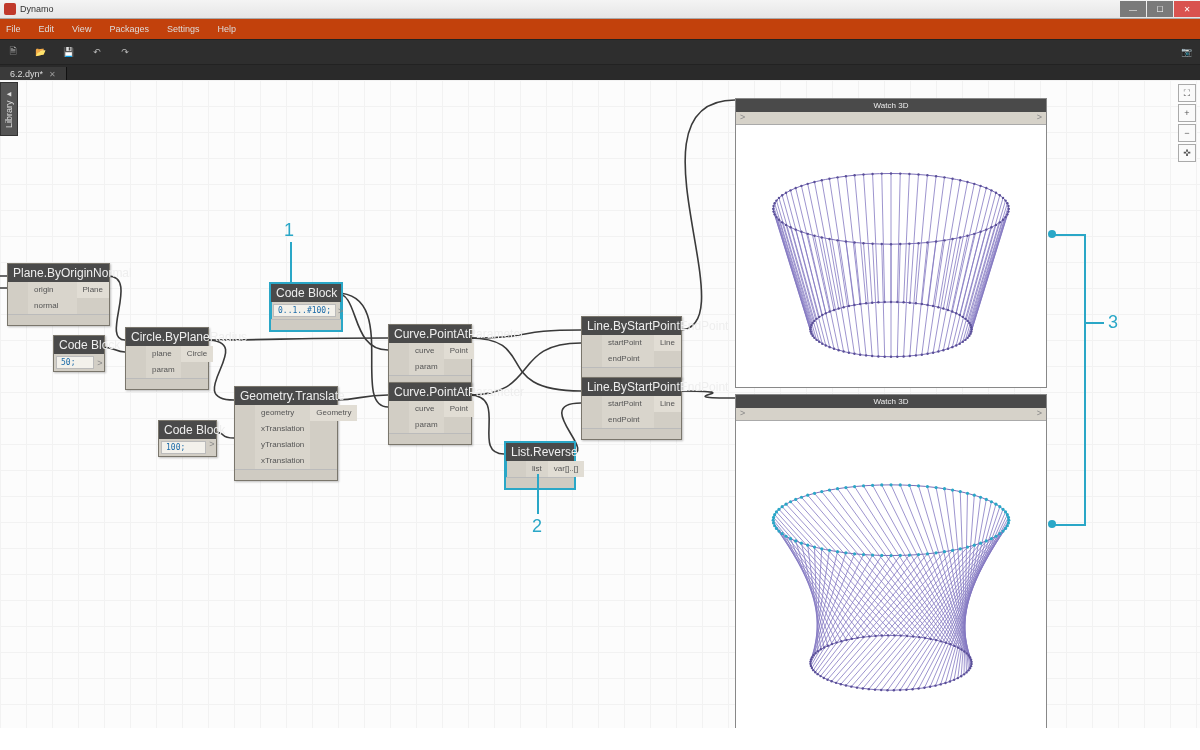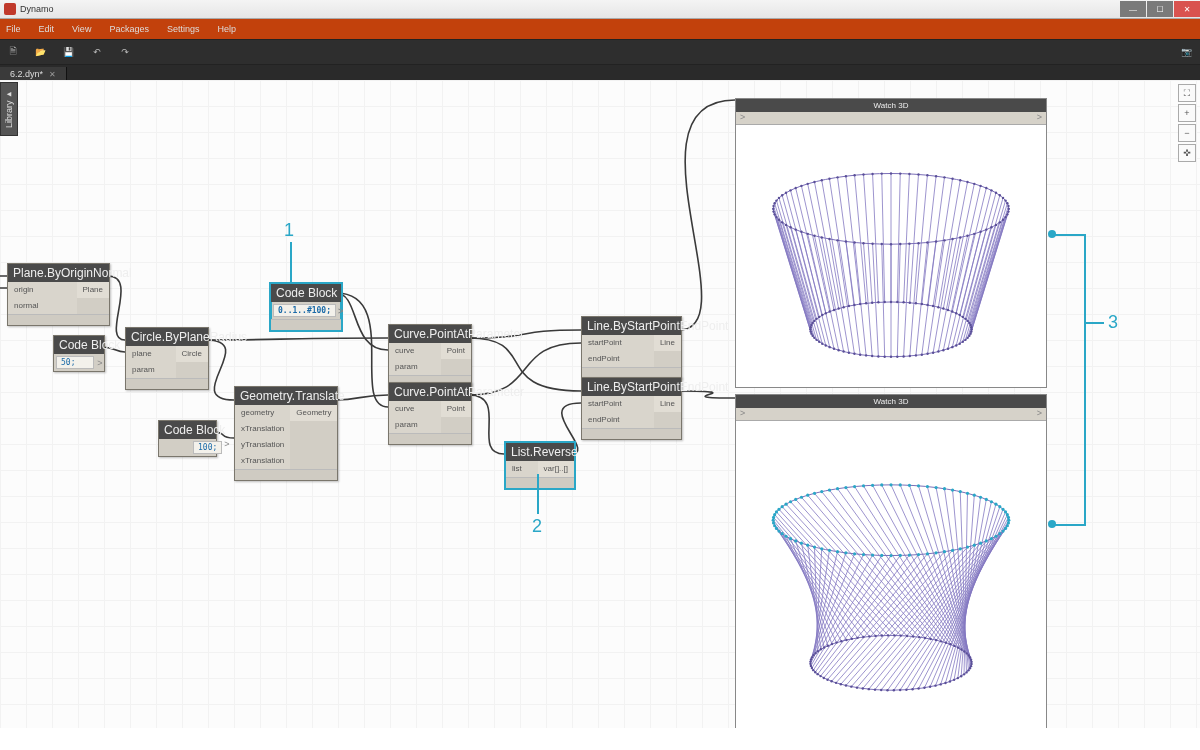--- a/index.html
+++ b/index.html
@@ -29,21 +29,21 @@
     background-image:linear-gradient(#f2f2f2 1px,transparent 1px),linear-gradient(90deg,#f2f2f2 1px,transparent 1px);
     background-size:26px 26px;overflow:hidden;}
   .library-tab{position:absolute;left:0;top:2px;width:16px;height:52px;background:#555;color:#ddd;
     writing-mode:vertical-rl;text-align:center;transform:rotate(180deg);display:flex;align-items:center;justify-content:center;border:1px solid #333;z-index:5;}
   .zoom-ctrls{position:absolute;right:4px;top:4px;display:flex;flex-direction:column;gap:2px;z-index:5;}
   .zoom-ctrls div{width:16px;height:16px;border:1px solid #aaa;background:#fafafa;display:flex;align-items:center;justify-content:center;color:#555;}
   
   .node{position:absolute;background:#d2cec5;border:1px solid #7a766c;box-shadow:1px 1px 2px rgba(0,0,0,.25);}
   .node.sel{border:2px solid #2aa7c7;box-shadow:0 0 0 1px #2aa7c7 inset;}
   .node .hdr{background:#4a4a4a;color:#eee;padding:2px 5px;font-size:12px;font-weight:500;text-align:center;white-space:nowrap;}
-  .node .body{display:flex;}
+  .node .body{display:flex;margin-left:20px;}
   .node .col{display:flex;flex-direction:column;}
   .node .port{padding:2px 6px;font-size:8px;color:#555;white-space:nowrap;line-height:12px;}
   .node .in{background:#d9d5cc;}
   .node .out{background:#e1ddd4;text-align:right;}
   .node .foot{height:10px;background:#cfcbc2;border-top:1px solid #bbb;}
   .code-input{font-family:Consolas,monospace;font-size:8px;color:#1a6aa8;background:#f3f1eb;border:1px solid #bbb;padding:1px 4px;margin:2px;}
   .chev{display:inline-block;width:8px;text-align:center;color:#888;}
   
   .watch{position:absolute;background:#fff;border:1px solid #888;margin-top:16px;}
   .watch .whdr{background:#4a4a4a;color:#eee;text-align:center;padding:2px 0;font-size:8px;}
@@ -168,30 +168,30 @@
           </div>
           <div class="col">
             <div class="port out">Circle</div>
           </div>
         </div>
         <div class="foot"></div>
     </div>
 
     <div class="node sel" style="left:269px;top:202px;width:70px;">
       <div class="hdr">Code Block</div>
-      <div style="display:flex;align-items:center;font-weight:bold;">
+      <div style="display:flex;align-items:center;">
           <div class="code-input" style="flex:1"><span>0..1..#100;</span></div>
           <span class="chev">&gt;</span>
         </div>
       <div class="foot"></div>
     </div>
 
     <div class="node" style="left:158px;top:340px;width:57px;">
       <div class="hdr">Code Block</div>
-      <div style="display:flex;align-items:flex-start;margin-left:32px;">
+      <div style="display:flex;align-items:flex-start;">
           <div class="code-input" style="flex:1"><span>100;</span></div>
           <span class="chev">&gt;</span>
         </div>
     </div>
 
     <div class="node" style="left:234px;top:306px;width:102px;">
       <div class="hdr">Geometry.Translate</div>
       <div class="body">
           <div class="col" style="flex:1">
             <div class="port in">geometry</div>

